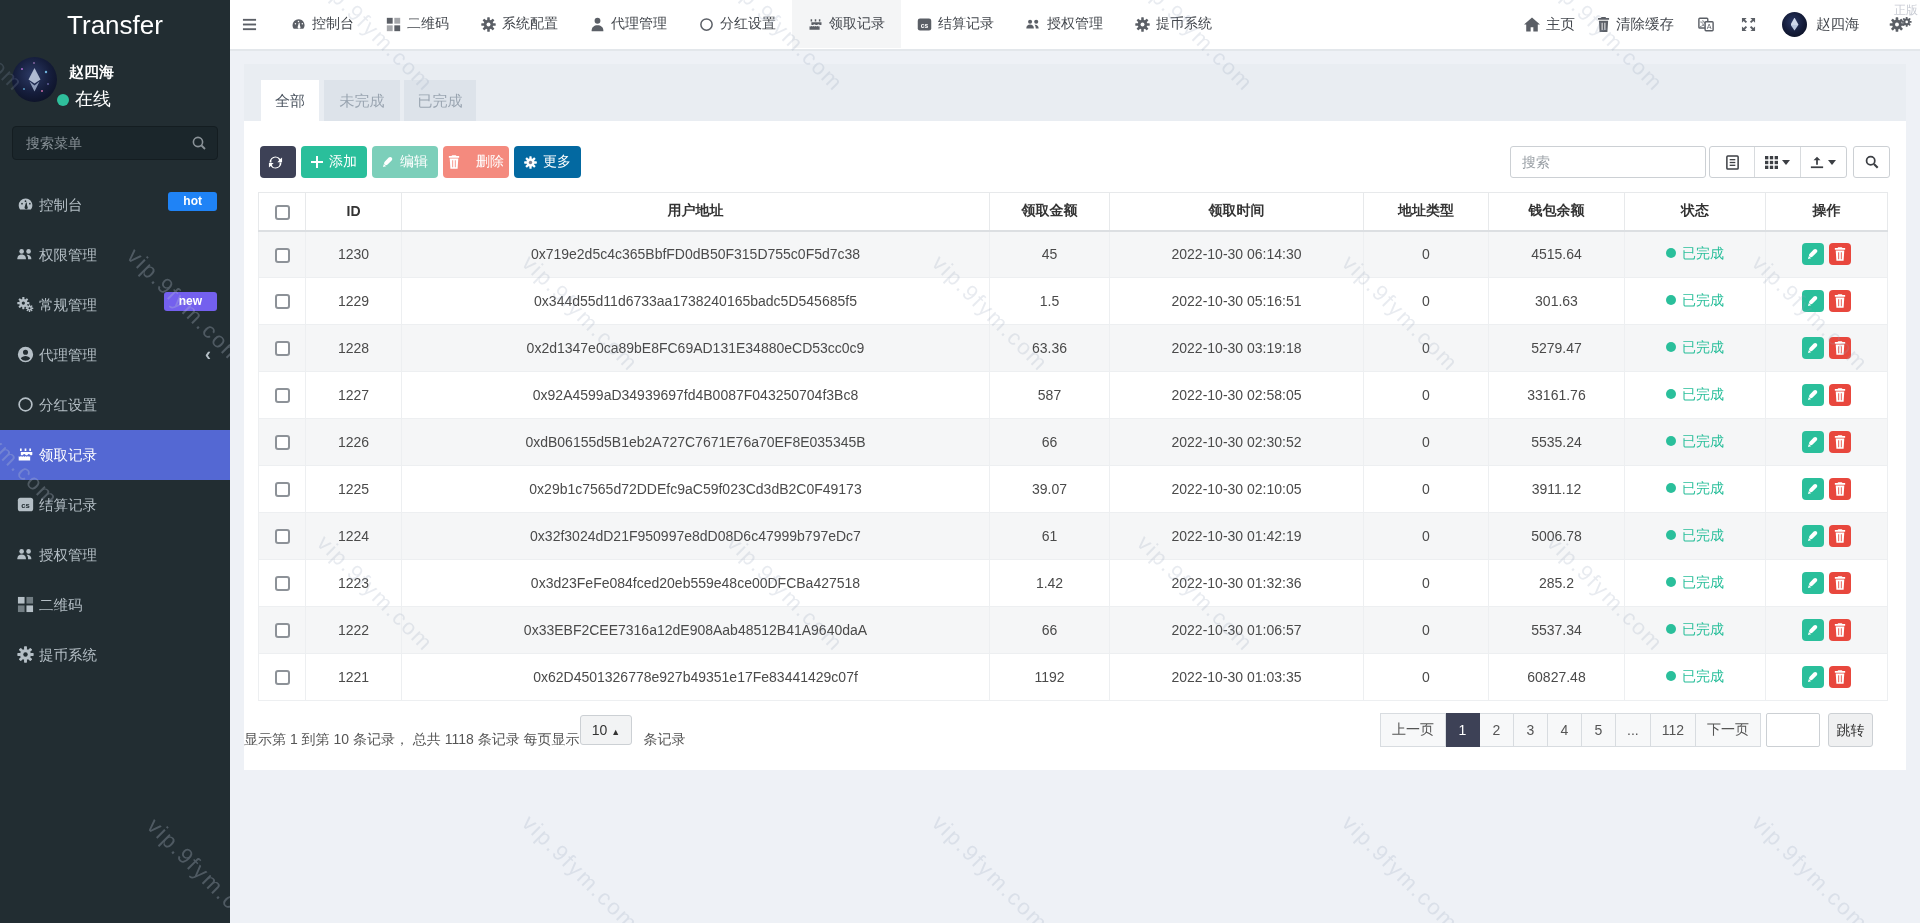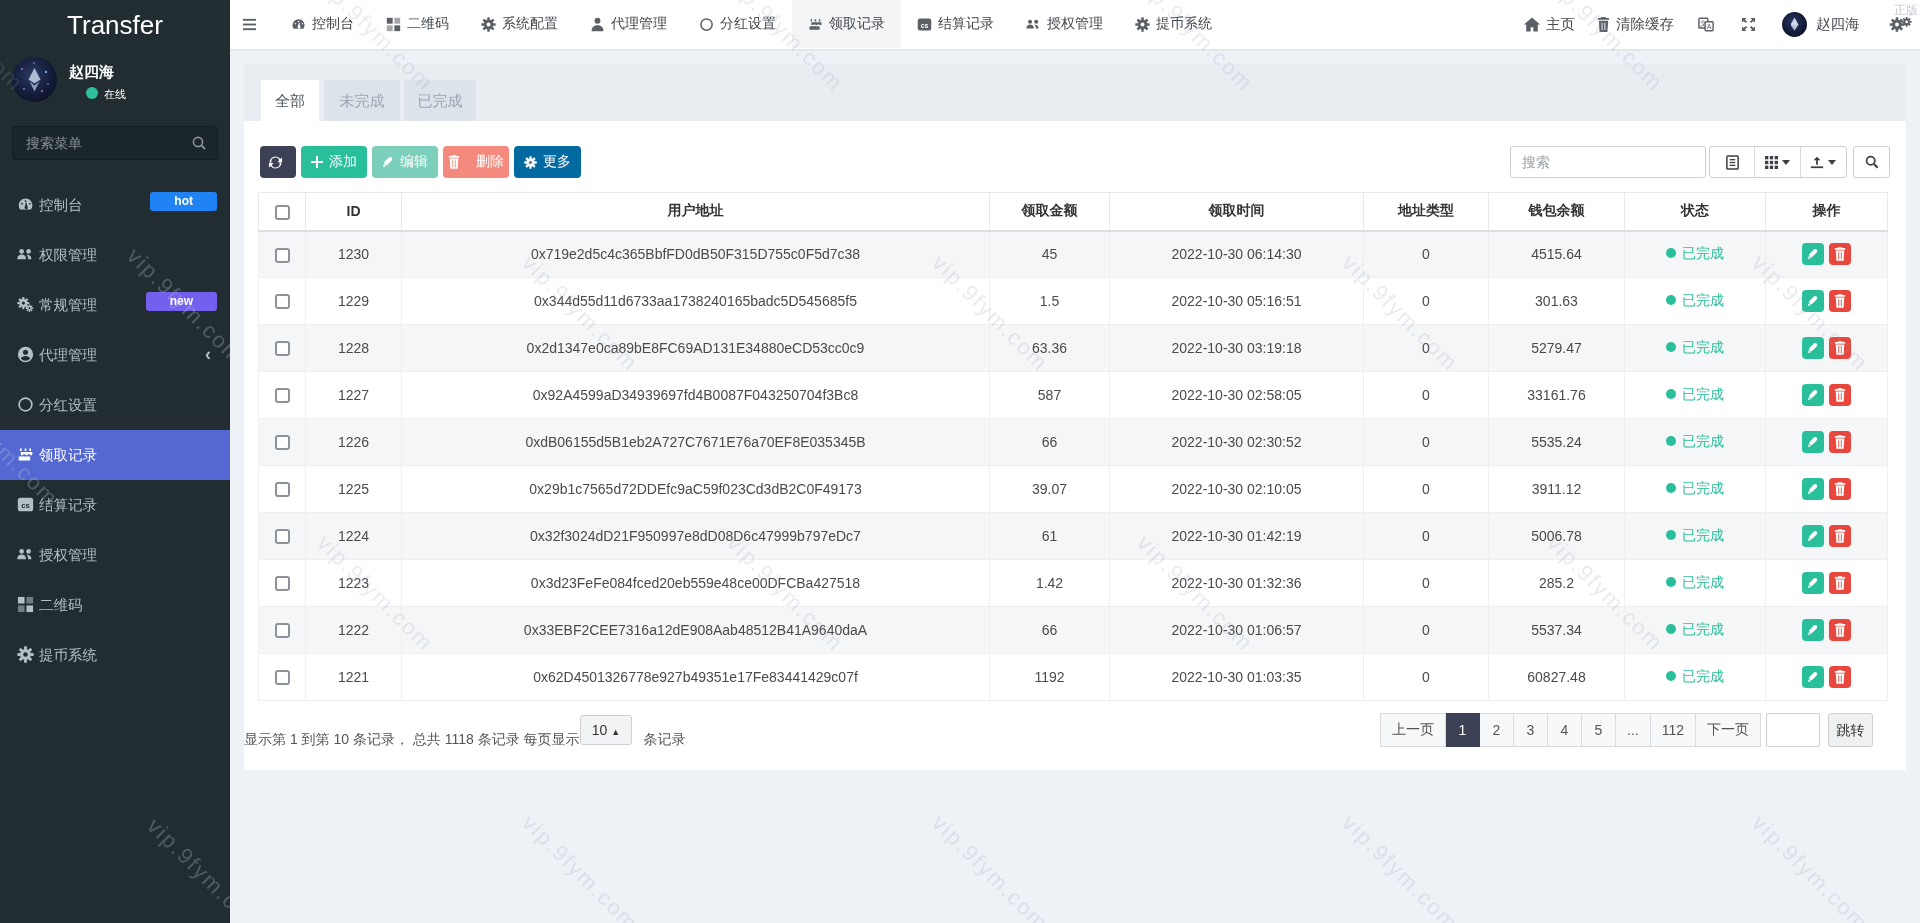--- a/index.html
+++ b/index.html
@@ -9,32 +9,32 @@
 
 #sidebar { position:absolute; left:0; top:0; width:230px; height:923px; background:#222d32; z-index:5; overflow:hidden; }
 .wmside { position:absolute; transform:rotate(45deg); transform-origin:0 0; font-size:22px; letter-spacing:2px; color:rgba(185,196,212,0.30); white-space:nowrap; pointer-events:none; }
 #brand { height:47px; color:#fff; font-size:26px; text-align:center; line-height:50px; font-weight:400; }
 #userpanel { position:absolute; left:0; top:50px; width:230px; height:70px; }
 #avatar { position:absolute; left:12px; top:7px; width:45px; height:45px; border-radius:50%;
   background:radial-gradient(circle at 45% 40%, #2c3a66 0%, #151d3b 50%, #070b18 100%); overflow:hidden; }
 .avsm { width:25px; height:25px; border-radius:50%; background:radial-gradient(circle at 45% 40%, #2c3a66 0%, #151d3b 50%, #070b18 100%) center/cover; display:inline-block; margin-right:9px; position:relative; }
 .avsm:after { content:""; position:absolute; left:8.5px; top:6px; width:8px; height:13px; background:linear-gradient(180deg,#cfd8ea 55%,#b9c6de 45%); clip-path:polygon(50% 0, 100% 55%, 50% 100%, 0 55%); }
 #userpanel .uname { position:absolute; left:69px; top:13px; color:#fff; font-size:15px; font-weight:bold; }
-#userpanel .ustat { position:absolute; left:86px; top:37px; color:#fff; font-size:11px; }
+#userpanel .ustat { position:absolute; left:57px; top:37px; color:#fff; font-size:18px; }
 #userpanel .dot { display:inline-block; width:12px; height:12px; border-radius:50%; background:#2fbf9c; margin-right:6px; vertical-align:-1px; }
 #sidesearch { position:absolute; left:12px; top:126px; width:206px; height:34px; background:#1b262b; border:1px solid #141d21; border-radius:4px; }
 #sidesearch .ph { position:absolute; left:13px; top:8px; color:#879096; font-size:14px; }
 #sidesearch svg { position:absolute; right:10px; top:8px; }
 #menu { position:absolute; left:0; top:180px; width:230px; }
 .mitem { position:relative; height:50px; color:#b5bfc6; font-size:15px; }
 .mitem .mico { position:absolute; left:17px; top:16px; width:18px; height:18px; }
 .mitem .mico svg { width:17px; height:17px; }
 .mitem .mtxt { position:absolute; left:39px; top:16px; font-size:14.5px; }
 .mitem.active { background:#5468d3; color:#fff; }
-.badge { position:absolute; right:13px; top:12px; font-size:12px; font-weight:bold; color:#fff; border-radius:3px; padding:2px 24px 3px; }
+.badge { position:absolute; right:13px; top:12px; font-size:12px; font-weight:bold; color:#fff; border-radius:3px; padding:2px 15px 3px; }
 .badge.hot { background:#1f83f6; }
 .badge.new { background:#7460ee; }
 .mitem .chev { position:absolute; right:19px; top:14px; color:#b5bfc6; font-size:18px; font-weight:bold; }
 
 
 #navbar { position:absolute; left:230px; top:0; width:1690px; height:51px; background:#fff; border-bottom:2px solid #e3e7eb; }
 #nav-l { position:absolute; left:0; top:0; height:48px; display:flex; align-items:center; }
 .nitem { display:flex; align-items:center; height:48px; padding:0 16px; color:#44484e; font-size:14px; }
 .nitem svg { margin-right:6px; width:15px; height:15px; }
 .nitem.active { background:#f4f5f6; }

